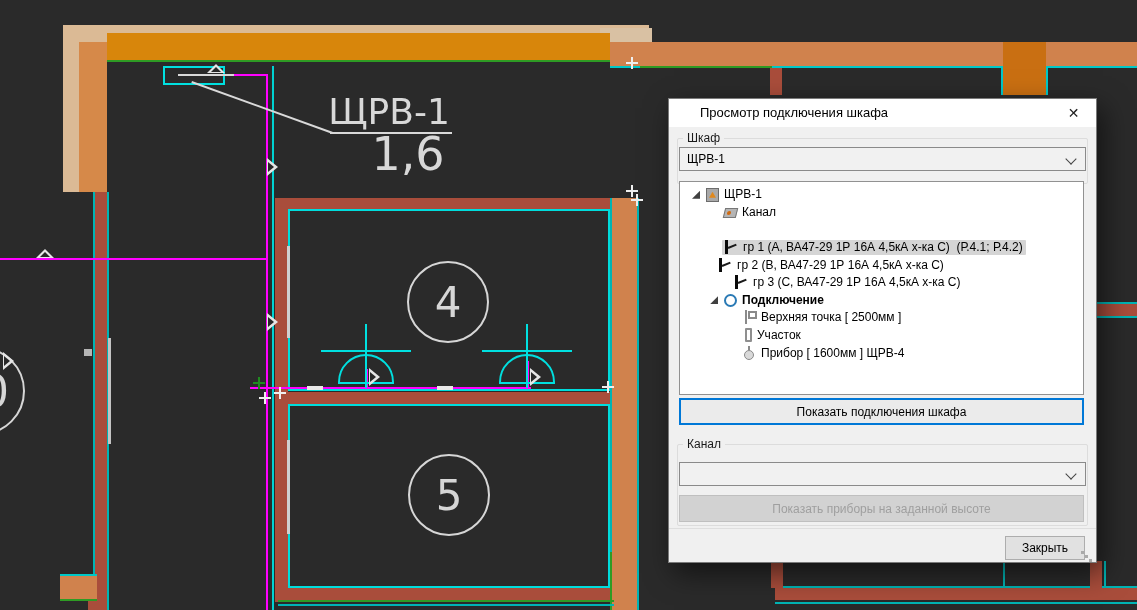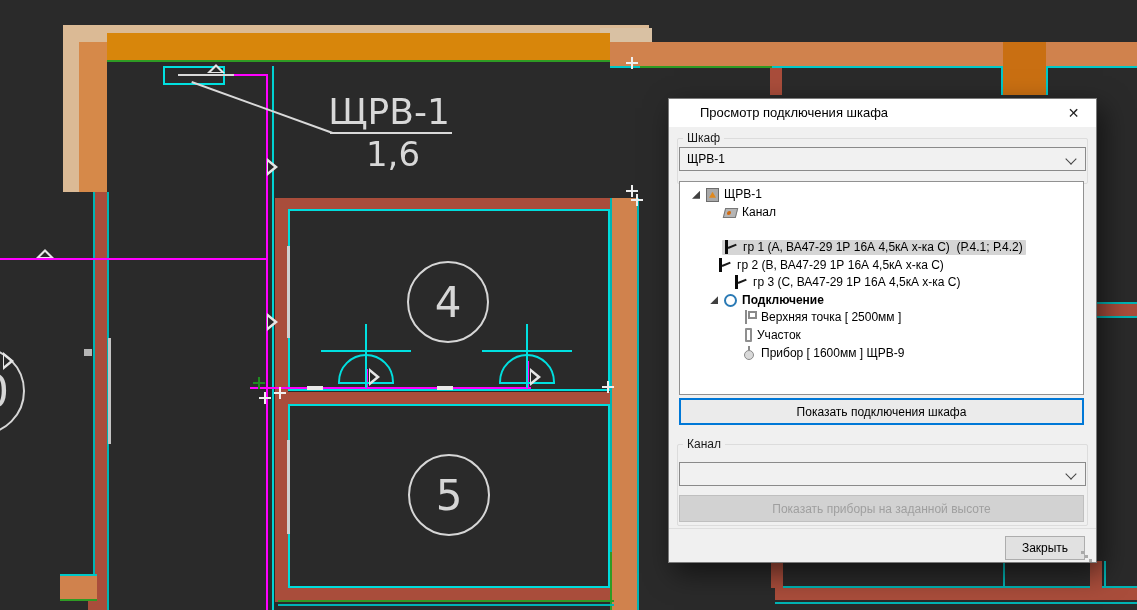--- a/index.html
+++ b/index.html
@@ -117,21 +117,21 @@
     <div class="abs" style="left:527px;top:361px;width:2px;height:28px;background:#ff00ff;"></div>
     <div class="abs" style="left:307px;top:386px;width:16px;height:4px;background:#e8e8e8;"></div>
     <div class="abs" style="left:437px;top:386px;width:16px;height:4px;background:#e8e8e8;"></div>
 
     <div class="abs" style="left:163px;top:66px;width:58px;height:15px;border:2px solid #00e0e0;"></div>
     <div class="abs" style="left:178px;top:74px;width:56px;height:2px;background:#d9d9d9;"></div>
     <div class="abs tri-u" style="left:207px;top:64px;"></div>
     <div class="abs" style="left:192px;top:81px;width:150px;height:2px;background:#d9d9d9;transform:rotate(19.9deg);transform-origin:left top;"></div>
     <div class="abs" style="left:330px;top:132px;width:122px;height:2px;background:#d9d9d9;"></div>
     <div class="abs cadtext" style="left:322px;top:92px;width:134px;height:40px;line-height:40px;font-size:36px;">ЩРВ-1</div>
-    <div class="abs cadtext" style="left:326px;top:134px;width:134px;height:40px;line-height:40px;font-size:34px;">1,6</div>
+    <div class="abs cadtext" style="left:341px;top:134px;width:134px;height:40px;line-height:40px;font-size:46px;">1,6</div>
 
     <div class="abs" style="left:321px;top:324px;width:90px;height:66px;">
       <div class="abs" style="left:44px;top:0;width:2px;height:64px;background:#00e0e0;"></div>
       <div class="abs" style="left:0;top:26px;width:90px;height:2px;background:#00e0e0;"></div>
       <div class="abs dome" style="left:17px;top:30px;width:52px;height:26px;"></div>
       <div class="abs tri-r" style="left:48px;top:44px;"></div>
     </div>
     <div class="abs" style="left:482px;top:324px;width:90px;height:66px;">
       <div class="abs" style="left:44px;top:0;width:2px;height:64px;background:#00e0e0;"></div>
       <div class="abs" style="left:0;top:26px;width:90px;height:2px;background:#00e0e0;"></div>
@@ -195,21 +195,21 @@
     <div class="treebox" style="left:10px;top:82px;width:403px;height:208px;padding-top:4px;">
         <div class="trow" style="padding-left: 8px;"><span class="slot"><span class="expander"></span></span><span class="rowsel"><span class="ticon ic-cabinet"></span><span>ЩРВ-1</span></span></div>
         <div class="trow" style="padding-left: 26px;"><span class="slot"></span><span class="rowsel"><span class="ticon ic-channel"></span><span>Канал</span></span></div>
         <div class="trow" style="padding-left: 26px;"><span class="slot"></span></div>
         <div class="trow" style="padding-left: 26px;"><span class="slot"></span><span class="rowsel sel"><span class="ticon ic-breaker"></span><span>гр 1 (А, ВА47-29 1Р 16А 4,5кА х-ка С)  (Р.4.1; Р.4.2)</span></span></div>
         <div class="trow" style="padding-left: 20px;"><span class="slot"></span><span class="rowsel"><span class="ticon ic-breaker"></span><span>гр 2 (В, ВА47-29 1Р 16А 4,5кА х-ка С)</span></span></div>
         <div class="trow" style="padding-left: 36px;"><span class="slot"></span><span class="rowsel"><span class="ticon ic-breaker"></span><span>гр 3 (С, ВА47-29 1Р 16А 4,5кА х-ка С)</span></span></div>
         <div class="trow" style="padding-left: 26px; font-weight: bold;"><span class="slot"><span class="expander"></span></span><span class="rowsel"><span class="ticon ic-connection"></span><span>Подключение</span></span></div>
         <div class="trow" style="padding-left: 44px;"><span class="slot"></span><span class="rowsel"><span class="ticon ic-toppoint"></span><span>Верхняя точка [ 2500мм ]</span></span></div>
         <div class="trow" style="padding-left: 44px;"><span class="slot"></span><span class="rowsel"><span class="ticon ic-segment"></span><span>Участок</span></span></div>
-        <div class="trow" style="padding-left: 44px;"><span class="slot"></span><span class="rowsel"><span class="ticon ic-device"></span><span>Прибор [ 1600мм ] ЩРВ-9</span></span></div>
+        <div class="trow" style="padding-left: 44px;"><span class="slot"></span><span class="rowsel"><span class="ticon ic-device"></span><span>Прибор [ 1600мм ] ЩРВ-4</span></span></div>
       </div>
 
     <div class="btn focusdef" style="left:10px;top:299px;width:401px;height:23px;">Показать подключения шкафа</div>
 
     <div class="groupbox" style="left:8px;top:345px;width:409px;height:80px;"></div>
     <span class="grouplabel" style="left:14px;top:338px;">Канал</span>
     <div class="combo" style="left:10px;top:363px;width:398px;height:22px;">
       <span></span>
       <span class="chev"></span>
     </div>

